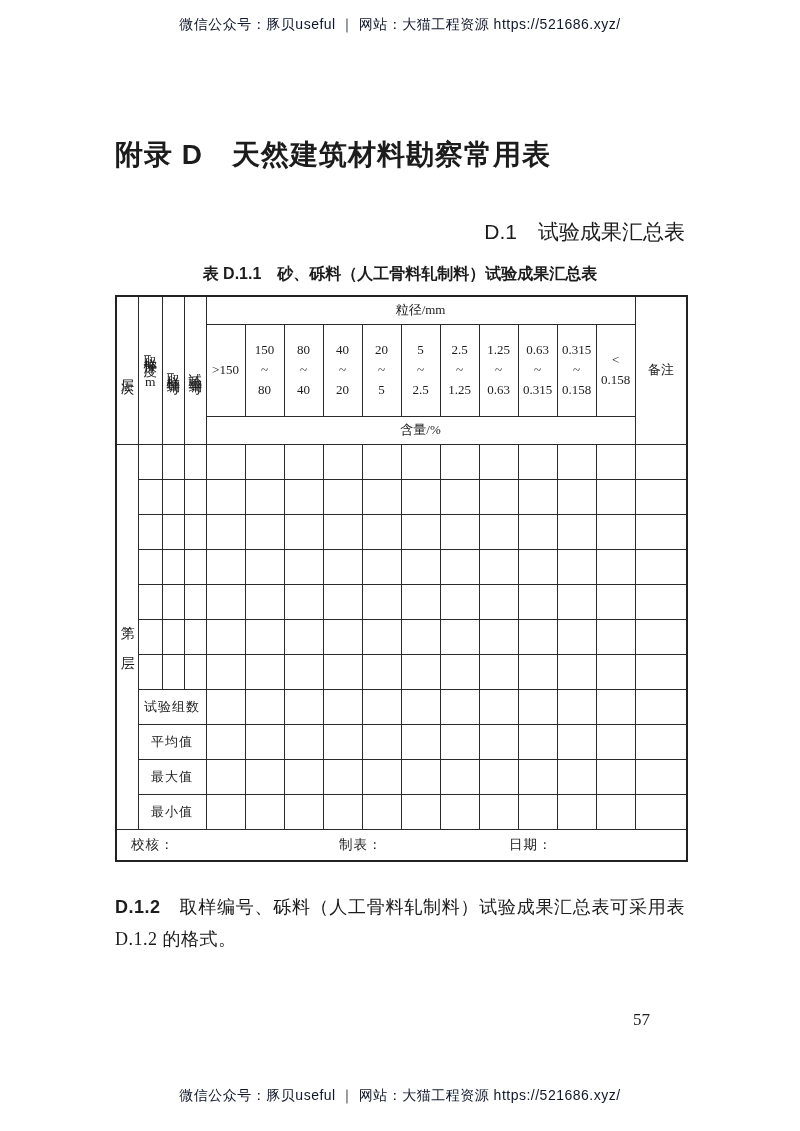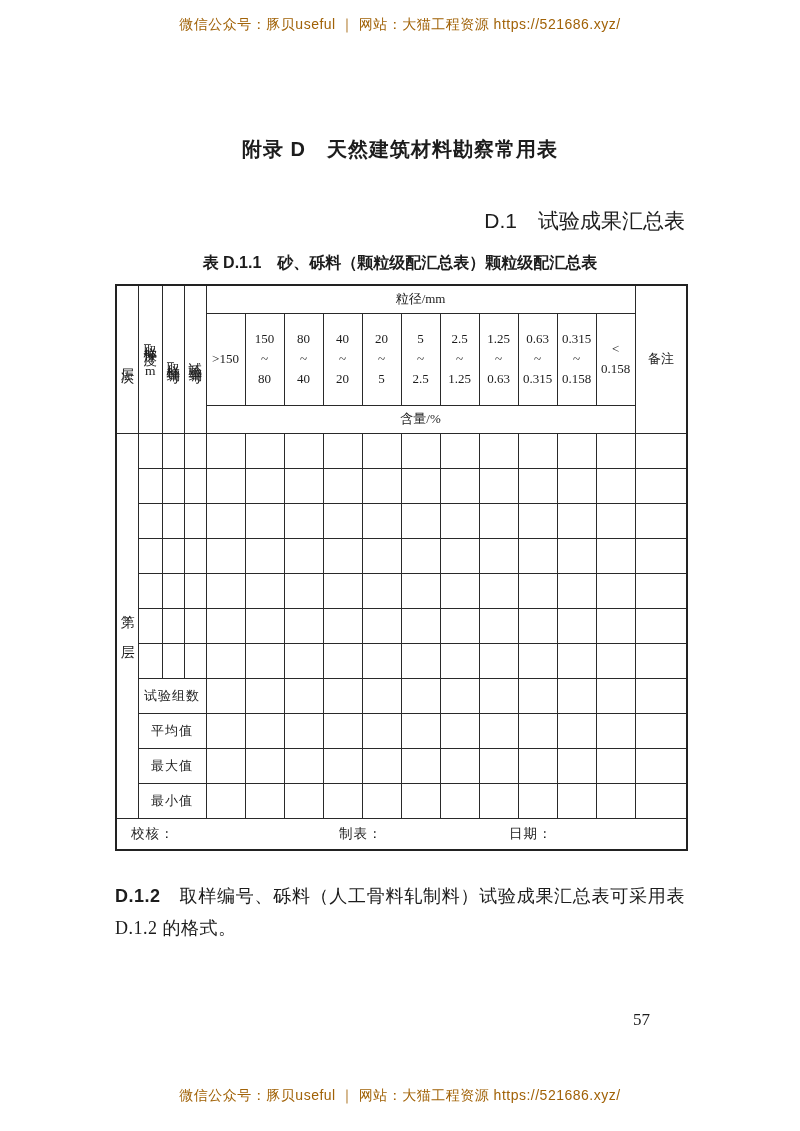--- a/index.html
+++ b/index.html
@@ -11,35 +11,34 @@
     background: #ffffff;
     margin: 0 auto;
     overflow: hidden;
     font-family: "Liberation Serif", serif;
     color: #1c1c1c;
   }
   .watermark {
     position: absolute;
     left: 0; right: 0;
     text-align: center;
-    color: #a16207;
+    color: #0f172a;
     font-family: "Liberation Sans", sans-serif;
     font-size: 14px;
     letter-spacing: 0.5px;
   }
   .wm-top { top: 16px; }
   .wm-bottom { bottom: 26px; }
 
   .content { padding: 136px 115px 0 115px; }
 
   .appendix-title {
-    text-align: center;
     font-family: "Liberation Sans", sans-serif;
     font-weight: bold;
-    font-size: 20px;
+    font-size: 28px;
     letter-spacing: 1px;
   }
   .section-title {
     text-align: right;
     font-family: "Liberation Sans", sans-serif;
     font-weight: normal;
     font-size: 21px;
     margin-top: 44px;
   }
   .para {
@@ -124,21 +123,21 @@
 
   <div class="watermark wm-top">微信公众号：豚贝useful ｜ 网站：大猫工程资源 https://521686.xyz/</div>
 
   <div class="content">
 
     <div class="appendix-title">附录 D　天然建筑材料勘察常用表</div>
 
     <div class="section-title">D.1　试验成果汇总表</div>
 
 
-    <div class="table-caption">表 D.1.1　砂、砾料（颗粒级配汇总表）颗粒级配汇总表</div>
+    <div class="table-caption">表 D.1.1　砂、砾料（人工骨料轧制料）试验成果汇总表</div>
 
     <table class="summary">
       <colgroup>
         <col style="width:22px">
           <col style="width:24px">
           <col style="width:22px">
           <col style="width:22px">
         <col style="width:39px">
           <col style="width:39px">
           <col style="width:39px">

